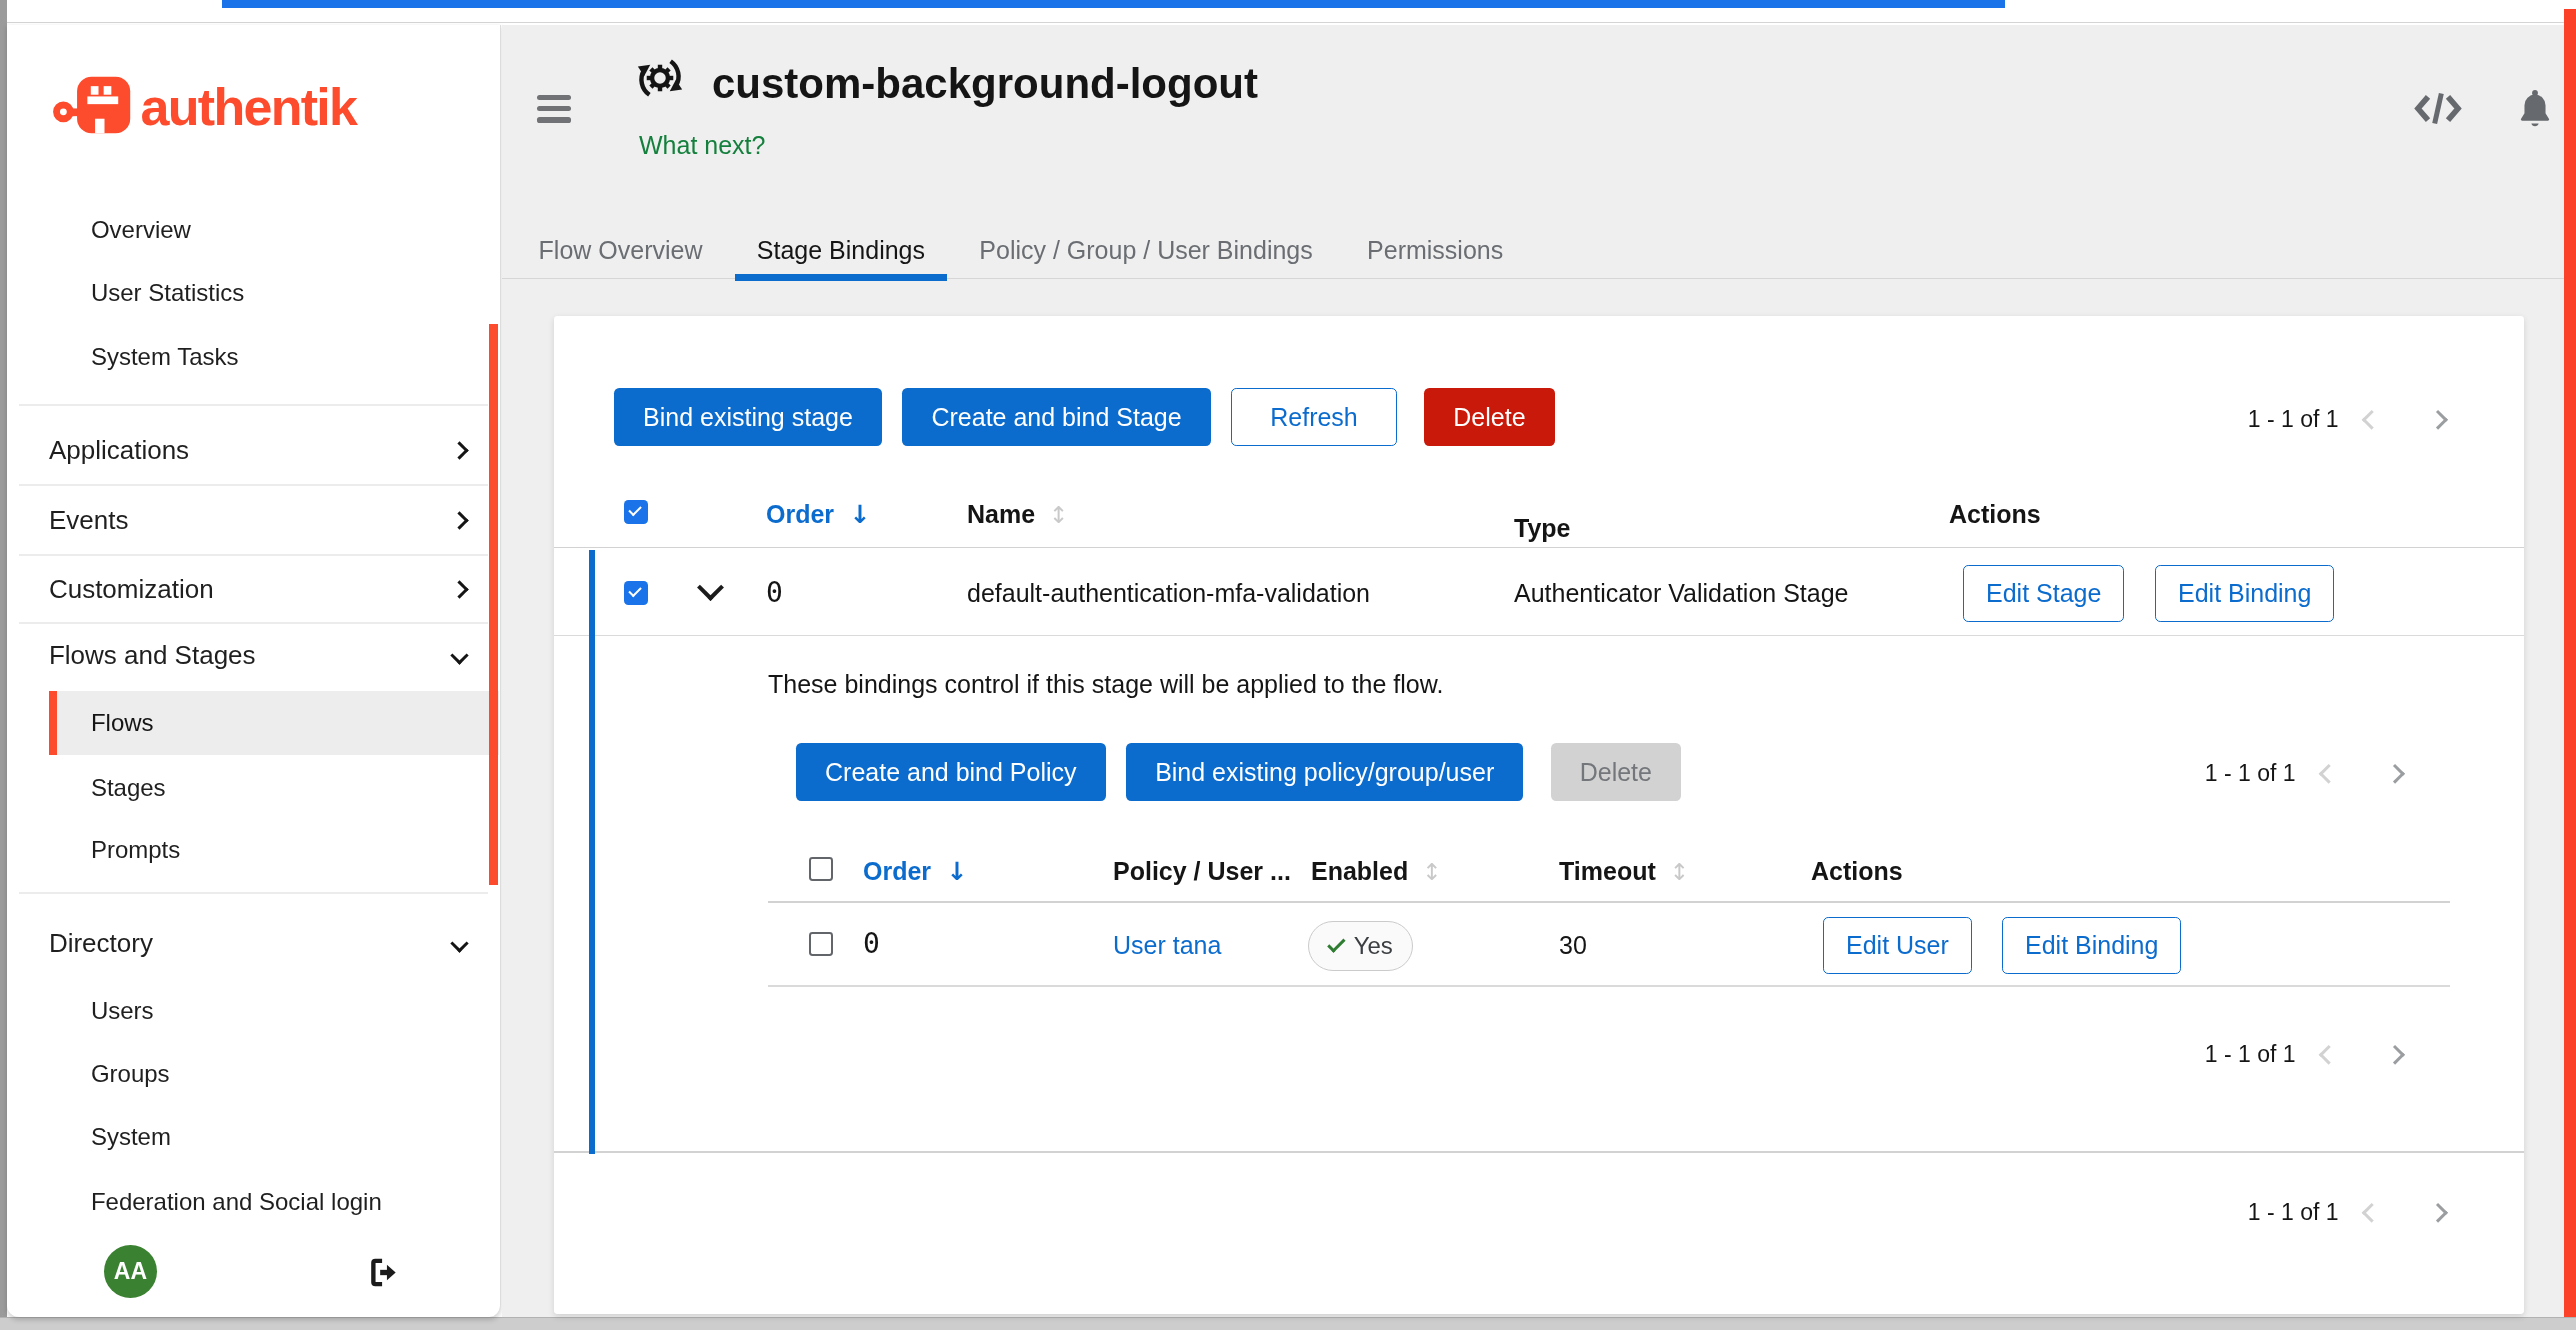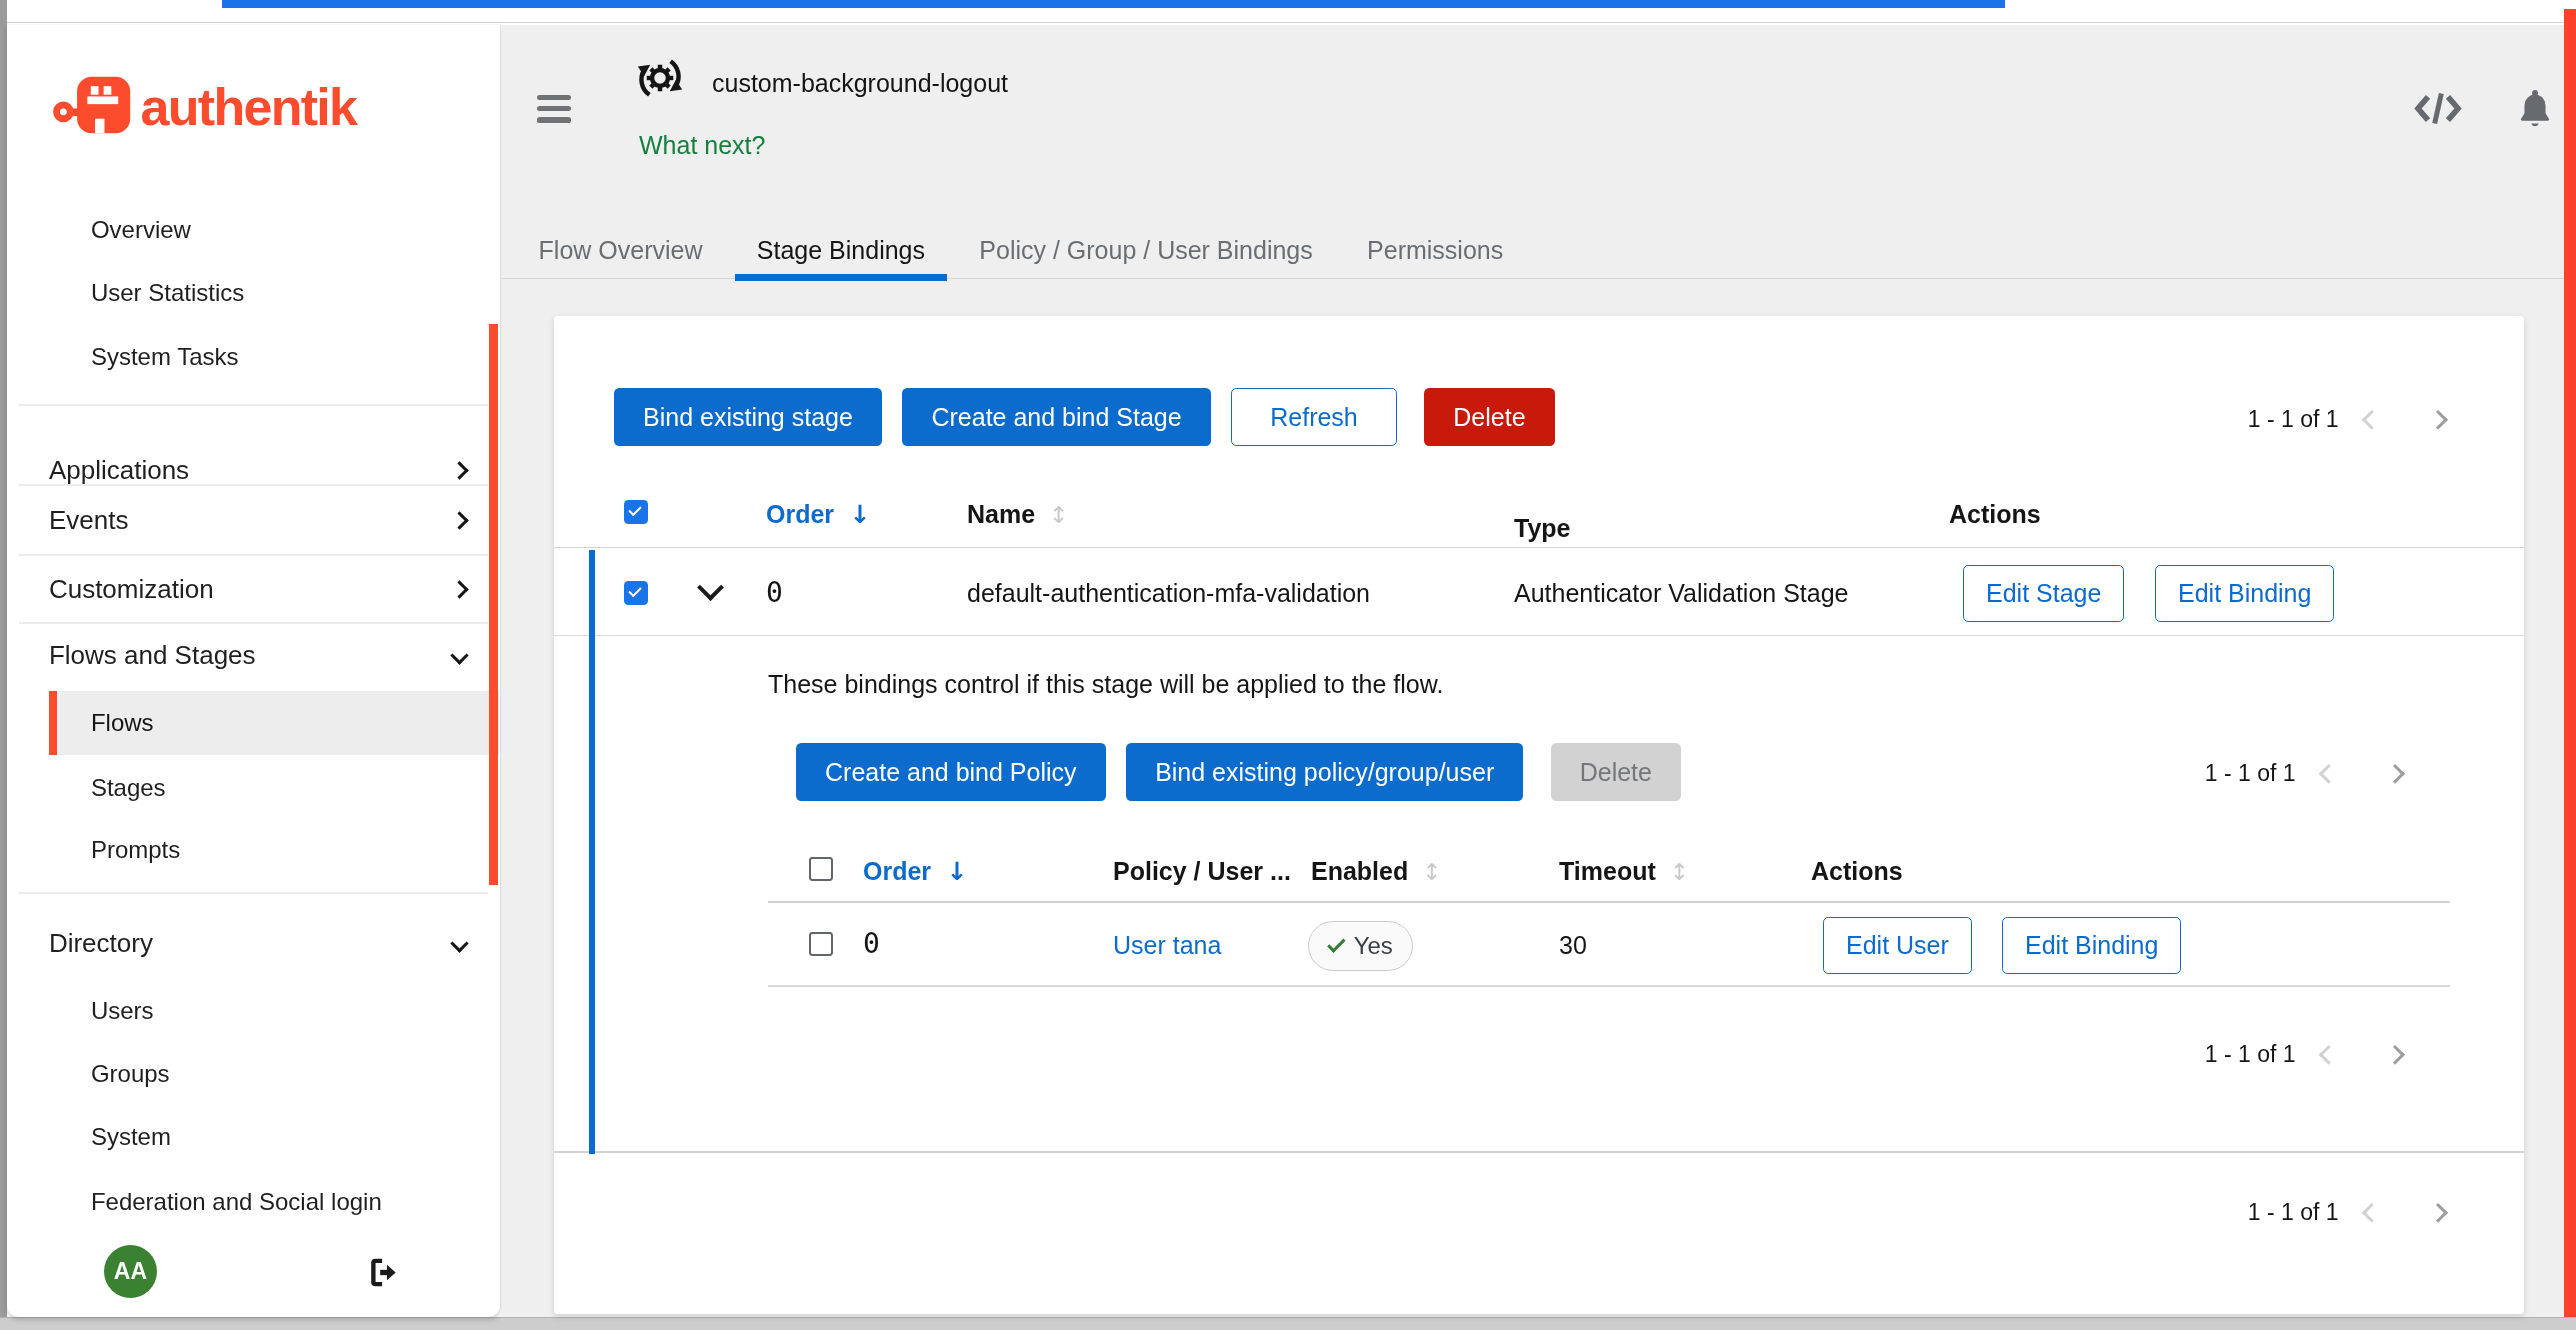--- a/index.html
+++ b/index.html
@@ -36,21 +36,21 @@
   .side-scrollbar{position:absolute;left:482px;top:299px;width:9.4px;height:561px;background:var(--brand);}
   .avatar{position:absolute;left:97px;top:1220px;width:53px;height:53px;border-radius:50%;background:#3b8132;
     color:#fff;font-size:23px;font-weight:bold;display:flex;align-items:center;justify-content:center;cursor:pointer;}
   .logout{position:absolute;left:361px;top:1232px;width:34px;height:31px;cursor:pointer;}
 
   
   .main{position:absolute;left:502px;top:25px;width:2062px;height:1292px;background:var(--bg);}
   .hamburger{position:absolute;left:35px;top:70px;width:34px;height:29px;cursor:pointer;}
   .hamburger i{display:block;width:34px;height:5.2px;border-radius:2.6px;background:#707275;margin-bottom:6px;}
   .flow-icon{position:absolute;left:135px;top:30px;width:46px;height:46px;}
-  .page-title{position:absolute;left:210px;top:37px;font-size:25px;font-weight:normal;line-height:43px;}
+  .page-title{position:absolute;left:210px;top:37px;font-size:42px;font-weight:bold;line-height:43px;}
   .page-subtitle{position:absolute;left:137px;top:106px;font-size:25px;line-height:29px;color:#15803d;}
   .code-icon{position:absolute;left:1911px;top:64px;width:50px;height:39px;cursor:pointer;}
   .bell-icon{position:absolute;left:2014px;top:61px;width:38px;height:45px;cursor:pointer;}
 
   .tabbar{position:absolute;left:0;right:0;top:197px;height:57px;border-bottom:1.7px solid #d6d6d6;
     display:flex;padding-left:14.6px;gap:10.3px;}
   .tab{position:relative;padding:0 22px;height:57px;display:flex;align-items:center;
     font-size:25px;color:var(--muted);cursor:pointer;white-space:nowrap;}
   .tab.active{color:var(--text);}
   .tab.active::after{content:"";position:absolute;left:0;right:0;bottom:-1.7px;height:6.9px;background:var(--primary);}
@@ -137,21 +137,21 @@
         <span>Overview</span>
       </div>
     <div class="nav-item sub" style="top:236px">
         <span>User Statistics</span>
       </div>
     <div class="nav-item sub" style="top:300px">
         <span>System Tasks</span>
       </div>
 
     <div class="nav-div" style="top:379px"></div>
-    <div class="nav-item top" style="top:413px">
+    <div class="nav-item top" style="top:393px">
       <span>Applications</span>
       <i class="nav-chev chev-right"></i>
     </div>
     <div class="nav-div" style="top:459px"></div>
     <div class="nav-item top" style="top:463px">
       <span>Events</span>
       <i class="nav-chev chev-right"></i>
     </div>
     <div class="nav-div" style="top:529px"></div>
     <div class="nav-item top" style="top:532px">

